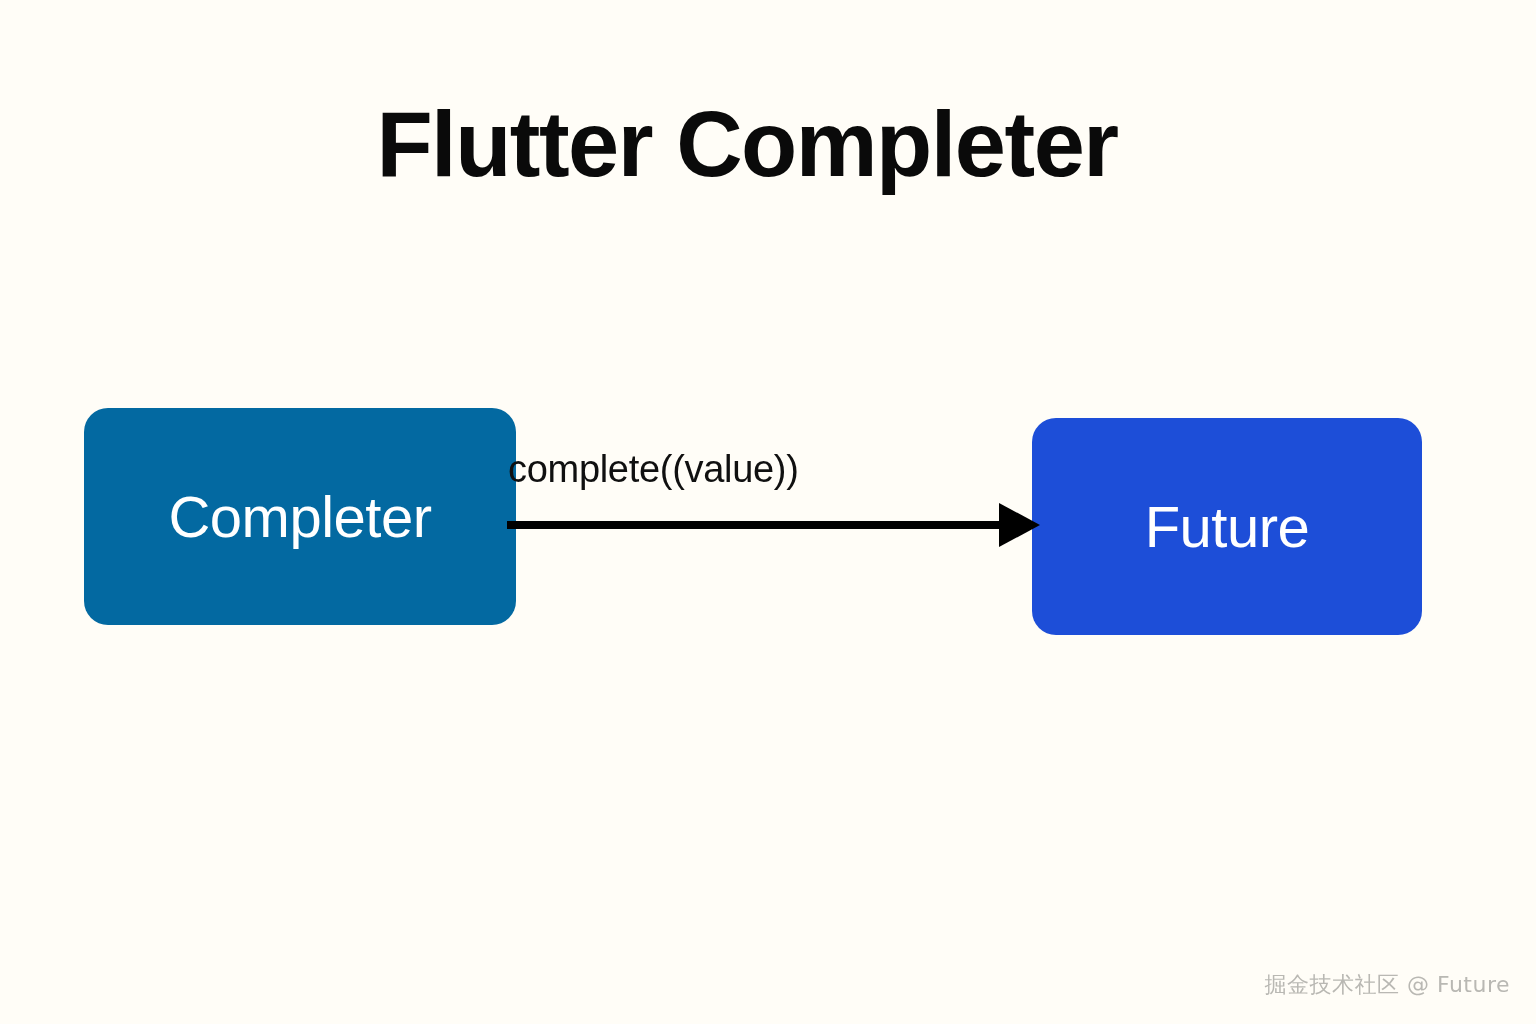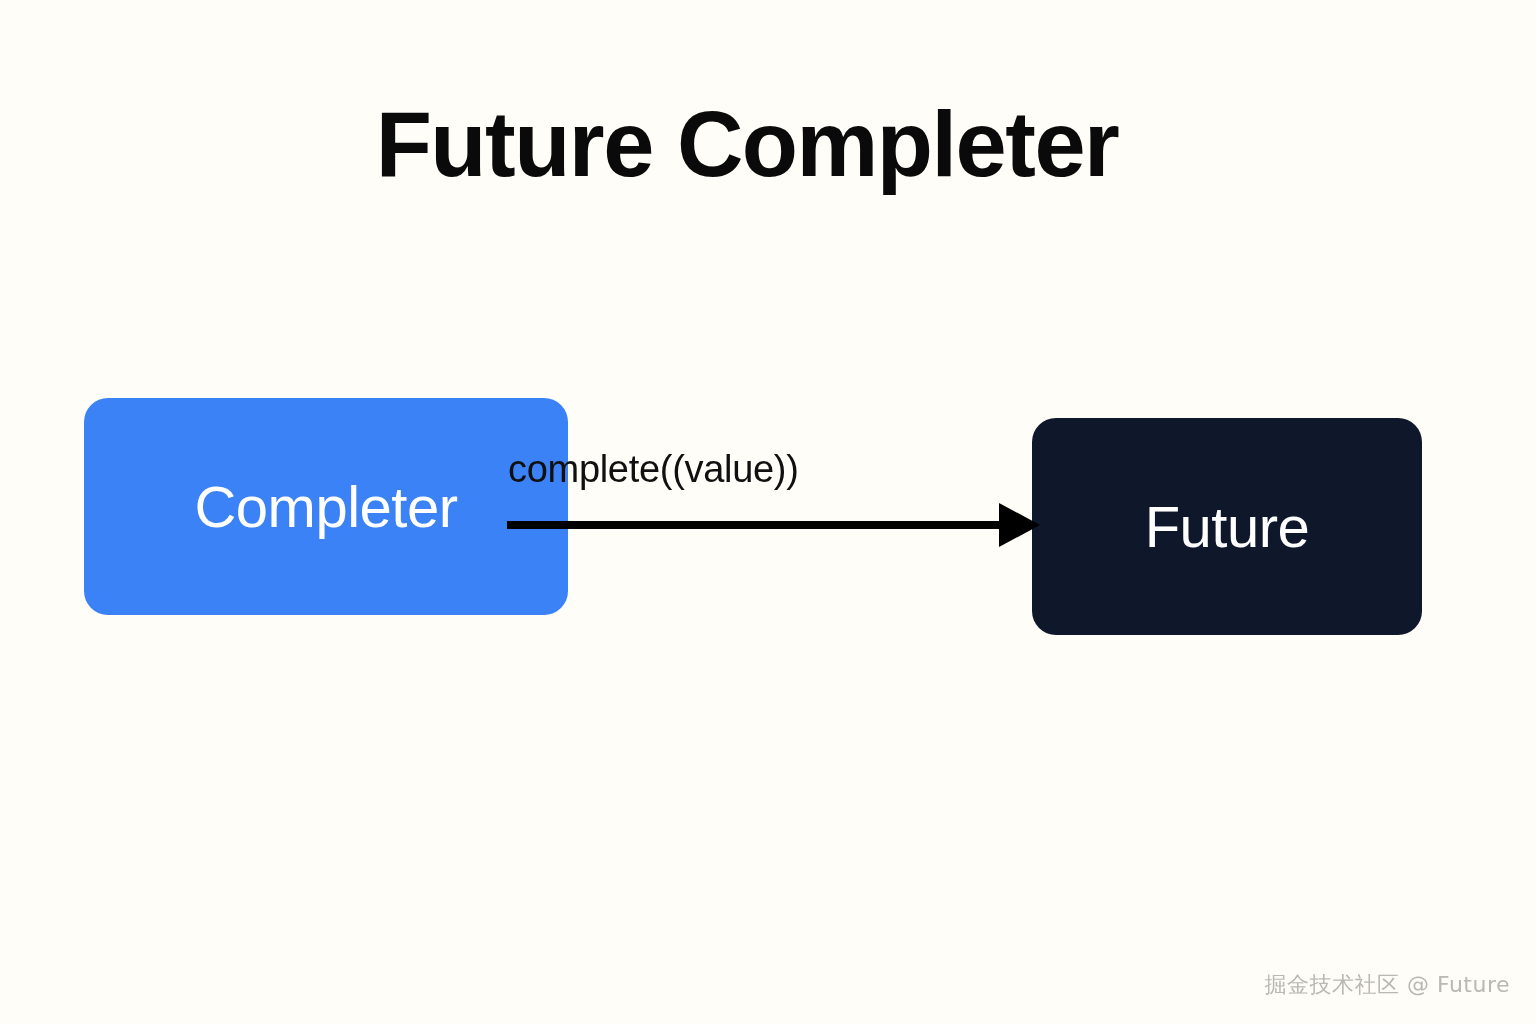--- a/index.html
+++ b/index.html
@@ -47,31 +47,31 @@
   .node-label {
     color: #ffffff;
     font-size: 58px;
     font-weight: 400;
     letter-spacing: -0.5px;
     line-height: 1;
     white-space: nowrap;
   }
   .node-completer {
     left: 84px;
-    top: 398px;
-    width: 484px;
+    top: 408px;
+    width: 432px;
     height: 217px;
-    background: #3b82f6;
+    background: #0369a1;
   }
   .node-future {
     left: 1032px;
     top: 418px;
     width: 390px;
     height: 217px;
-    background: #0f172a;
+    background: #1d4ed8;
   }
 
   
   .arrow-svg {
     position: absolute;
     left: 495px;
     top: 495px;
     width: 560px;
     height: 70px;
     overflow: visible;
@@ -112,21 +112,21 @@
     letter-spacing: 0.5px;
     white-space: nowrap;
     font-family: "DejaVu Sans", "Liberation Sans", sans-serif;
   }
 </style>
 </head>
 <body>
 
 <div class="canvas">
 
-  <div class="title">Future Completer</div>
+  <div class="title">Flutter Completer</div>
 
   <div class="node node-completer">
     <span class="node-label">Completer</span>
   </div>
 
   <div class="node node-future">
     <span class="node-label">Future</span>
   </div>
 
   <svg class="arrow-svg" viewBox="0 0 560 70">

